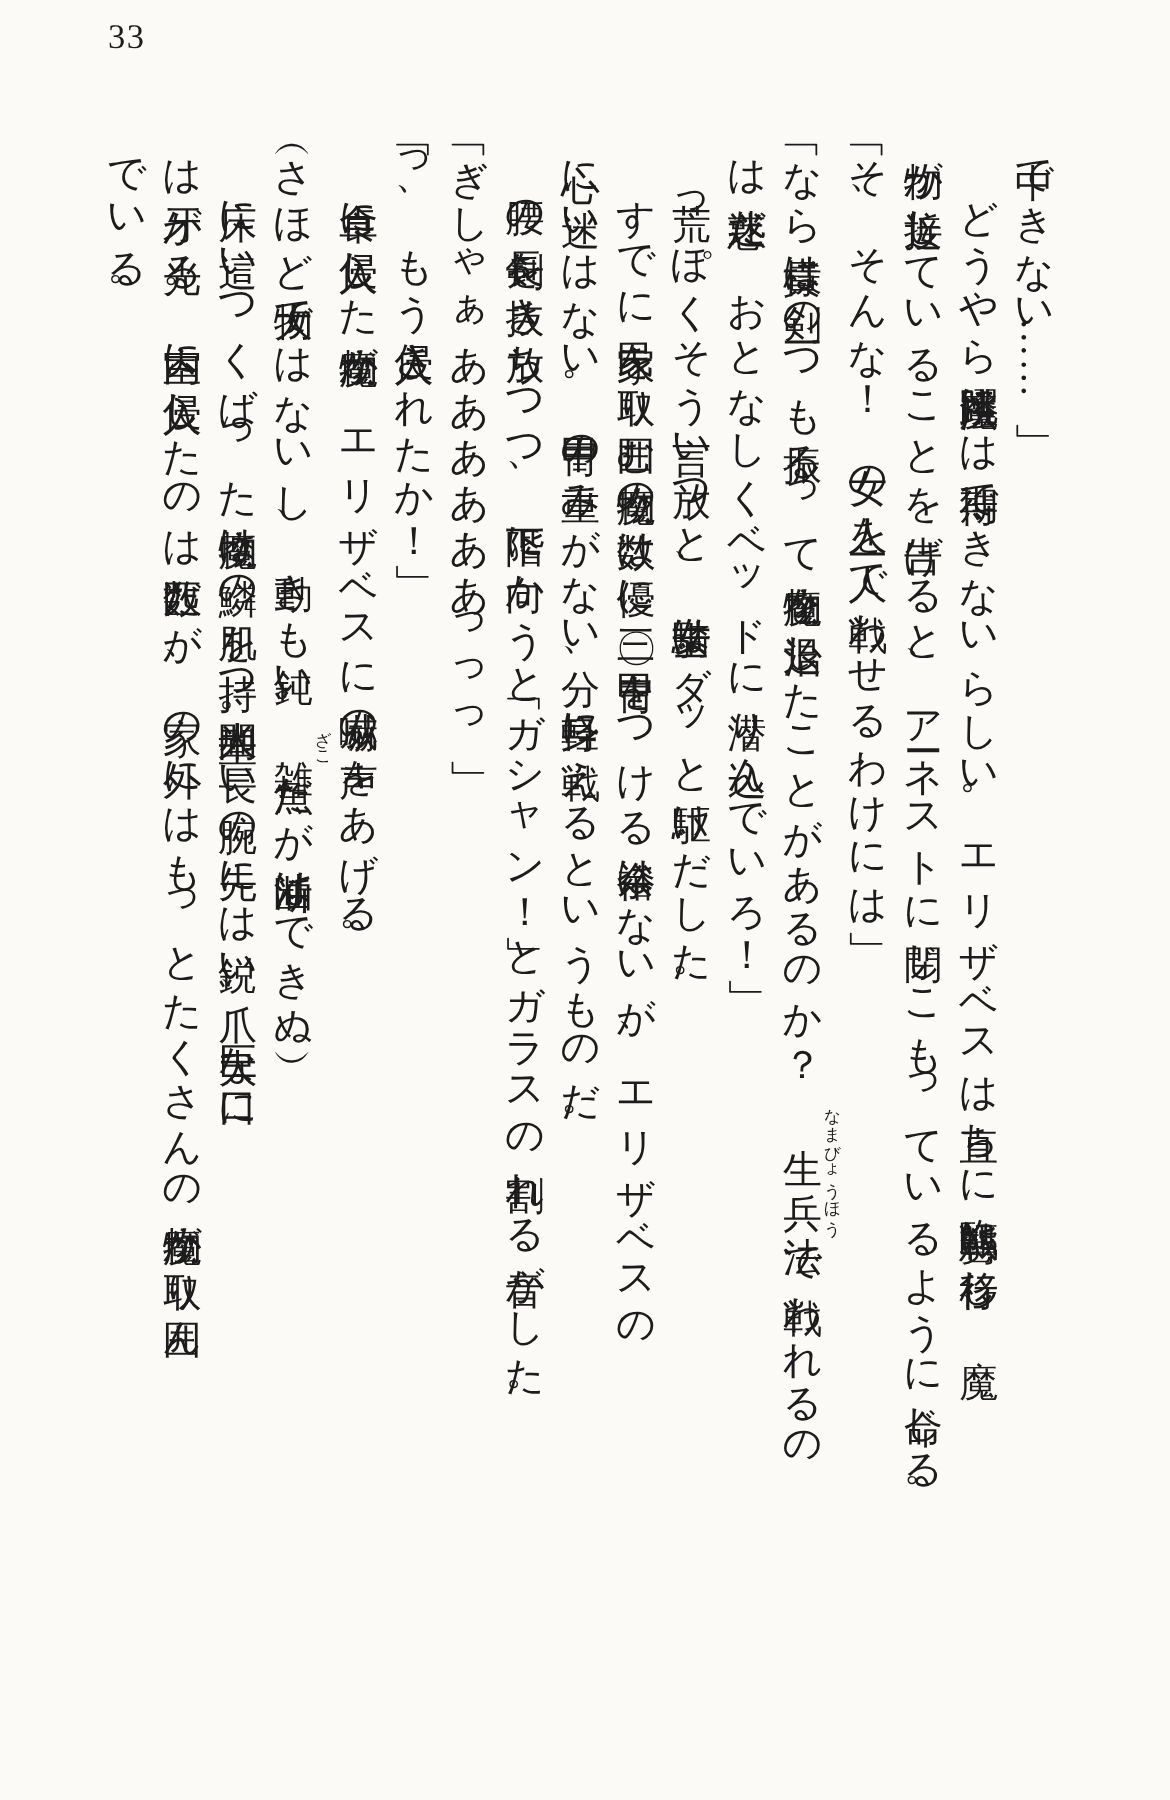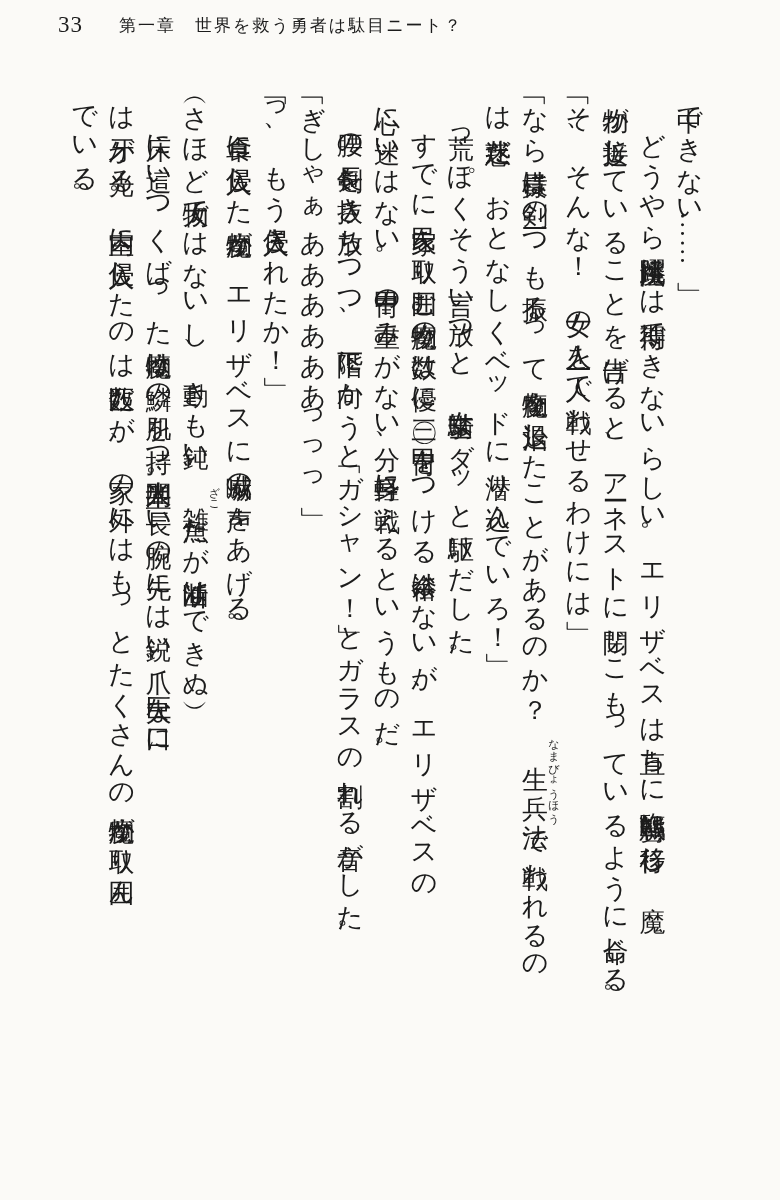--- a/index.html
+++ b/index.html
@@ -8,23 +8,23 @@
     width: 780px;
     height: 1200px;
     background: #fbfaf7;
     color: #1c1c1c;
     font-family: "Liberation Serif", "DejaVu Serif", serif;
     overflow: hidden;
   }
   .header {
     position: absolute;
     top: 12px;
-    left: 58px;
+    left: 72px;
     display: flex;
-    align-items: center;
+    align-items: flex-end;
   }
   .page-number {
     font-size: 23px;
     letter-spacing: 1px;
   }
   .chapter-title {
     font-size: 17px;
     margin-left: 36px;
     letter-spacing: 2px;
   }
@@ -49,21 +49,20 @@
     letter-spacing: 0;
     font-family: "Liberation Serif", "DejaVu Serif", serif;
   }
 </style>
 </head>
 <body>
 
 <div class="page">
   <div class="header">
     <span class="page-number">33</span>
-    <span class="chapter-title">第一章　世界を救う勇者は駄目ニート？</span>
   </div>
 
   <div class="text-columns">
       <div class="vline">中できない……」</div>
       <div class="vline">　どうやら跳躍魔法には期待できないらしい。エリザベスは直ちに臨戦態勢に移行し、魔</div>
       <div class="vline">物が接近していることを告げると、アーネストに閉じこもっているように命じる。</div>
       <div class="vline">「そ、そんな！　女の人を一人で戦わせるわけには」</div>
       <div class="vline">「なら貴様は剣の一つも振るって魔物を退治したことがあるのか？　<ruby>生兵法<rt>なまびょうほう</rt></ruby>で戦われるの</div>
       <div class="vline">は迷惑だ、おとなしくベッドに潜り込んでいろ！」</div>
       <div class="vline">　荒っぽくそう言い放つと、女騎士はダッと駆けだした。</div>

